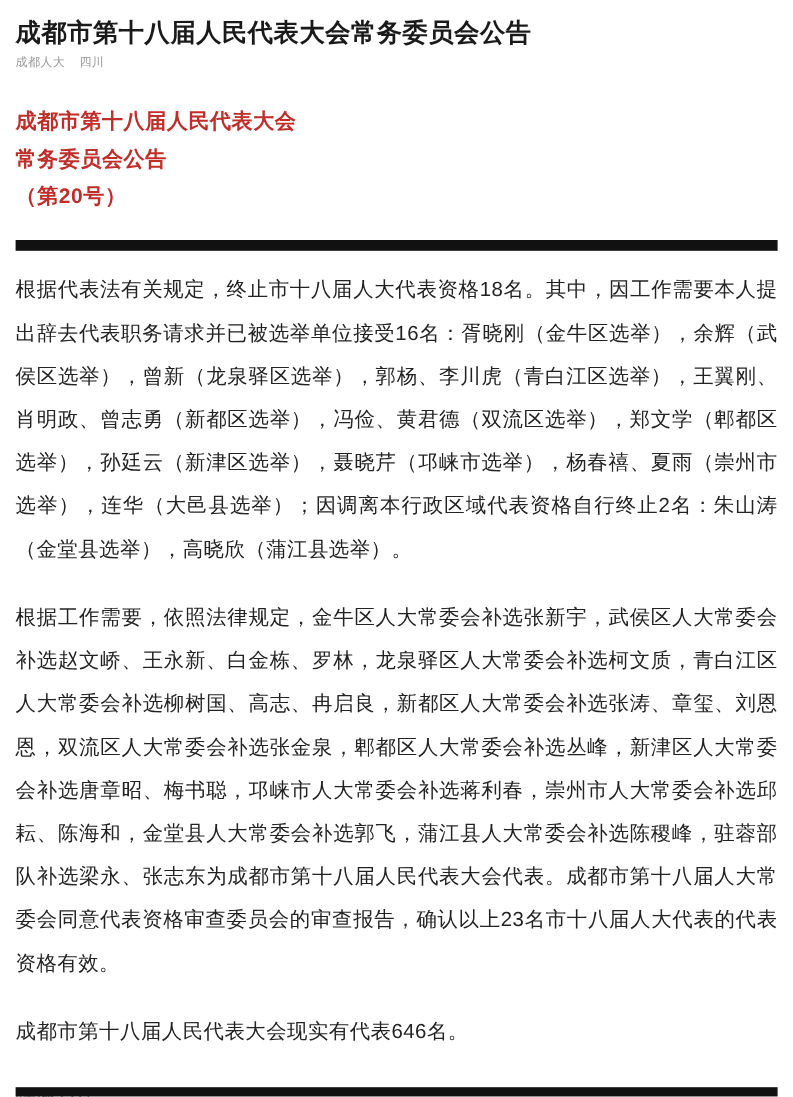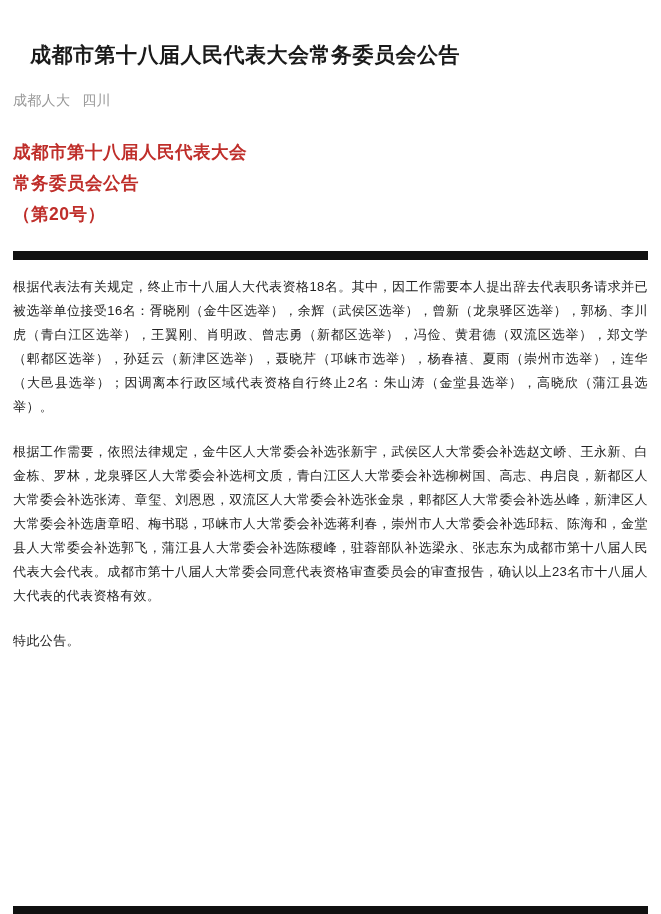--- a/index.html
+++ b/index.html
@@ -16,56 +16,56 @@
   }
   .page{
     position:relative;
     width:661px;
     height:914px;
     background:#fff;
     padding:0 13px;
     overflow:hidden;
   }
   .title{
-    margin:17px;
-    padding-top:23px;
+    margin:0;
+    padding-top:13px;
     font-size:21px;
     line-height:1.45;
     font-weight:700;
     color:#1a1a1a;
     letter-spacing:0.5px;
   }
   .meta{
-    margin-top:22px;
+    margin-top:2px;
     display:flex;
     align-items:flex-end;
     gap:12px;
-    font-size:14px;
+    font-size:10px;
     color:var(--meta-gray,#999);
     letter-spacing:0.3px;
   }
   .meta .source{cursor:pointer;}
   .heading{
     margin-top:27px;
     text-align:left;
     color:var(--accent-red,#bf2e2a);
     font-weight:700;
     font-size:17.5px;
     letter-spacing:0.5px;
   }
   .heading div{line-height:31px;}
   .bar{
     height:9px;
     background:var(--divider-black,#111);
     margin-top:21px;
   }
   .body p{
     margin:21px 0 0 0;
-    font-size:13px;
-    line-height:24px;
+    font-size:17px;
+    line-height:36px;
     letter-spacing:0.4px;
     text-align:justify;
     color:var(--text-dark,#222);
   }
   .body p:first-child{margin-top:15px;}
   .signature{
     margin-top:26px;
     text-align:right;
     font-size:17px;
     letter-spacing:0.4px;
@@ -105,20 +105,21 @@
     <div>成都市第十八届人民代表大会</div>
     <div>常务委员会公告</div>
     <div>（第20号）</div>
   </div>
 
   <div class="bar"></div>
 
   <div class="body">
     <p>根据代表法有关规定，终止市十八届人大代表资格18名。其中，因工作需要本人提出辞去代表职务请求并已被选举单位接受16名：胥晓刚（金牛区选举），余辉（武侯区选举），曾新（龙泉驿区选举），郭杨、李川虎（青白江区选举），王翼刚、肖明政、曾志勇（新都区选举），冯俭、黄君德（双流区选举），郑文学（郫都区选举），孙廷云（新津区选举），聂晓芹（邛崃市选举），杨春禧、夏雨（崇州市选举），连华（大邑县选举）；因调离本行政区域代表资格自行终止2名：朱山涛（金堂县选举），高晓欣（蒲江县选举）。</p>
     <p>根据工作需要，依照法律规定，金牛区人大常委会补选张新宇，武侯区人大常委会补选赵文峤、王永新、白金栋、罗林，龙泉驿区人大常委会补选柯文质，青白江区人大常委会补选柳树国、高志、冉启良，新都区人大常委会补选张涛、章玺、刘恩恩，双流区人大常委会补选张金泉，郫都区人大常委会补选丛峰，新津区人大常委会补选唐章昭、梅书聪，邛崃市人大常委会补选蒋利春，崇州市人大常委会补选邱耘、陈海和，金堂县人大常委会补选郭飞，蒲江县人大常委会补选陈稷峰，驻蓉部队补选梁永、张志东为成都市第十八届人民代表大会代表。成都市第十八届人大常委会同意代表资格审查委员会的审查报告，确认以上23名市十八届人大代表的代表资格有效。</p>
+    <p>成都市第十八届人民代表大会现实有代表646名。</p>
     <p>特此公告。</p>
   </div>
 
   <div class="signature">
   </div>
 
   <div class="bar bottom-bar"></div>
 
 </div>
 

